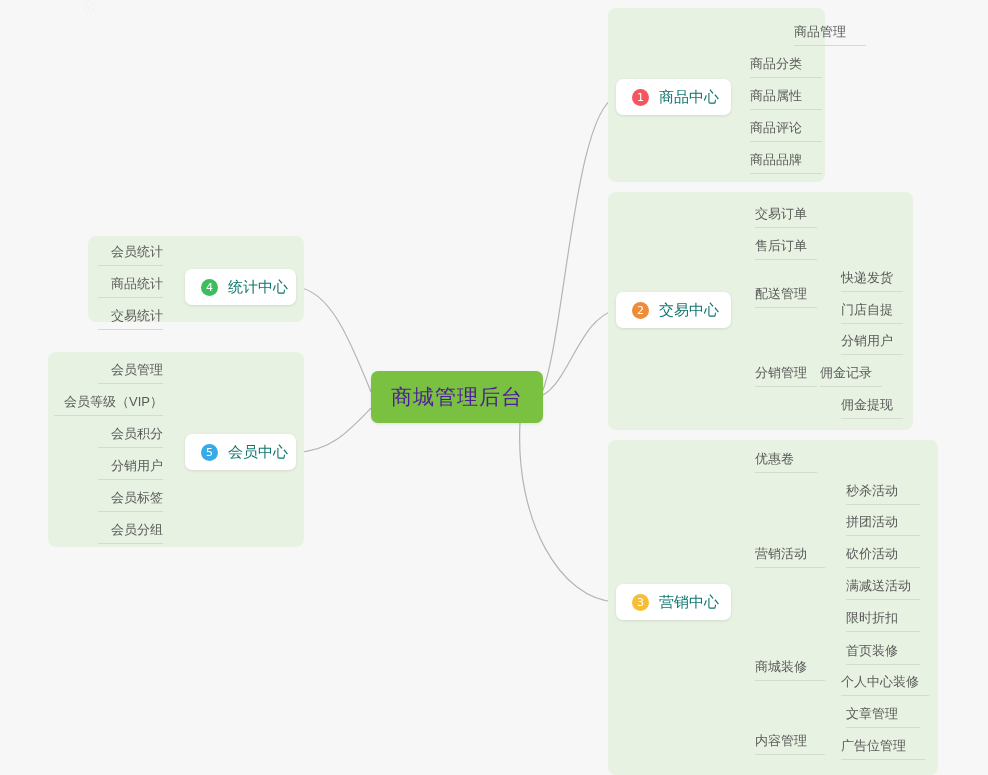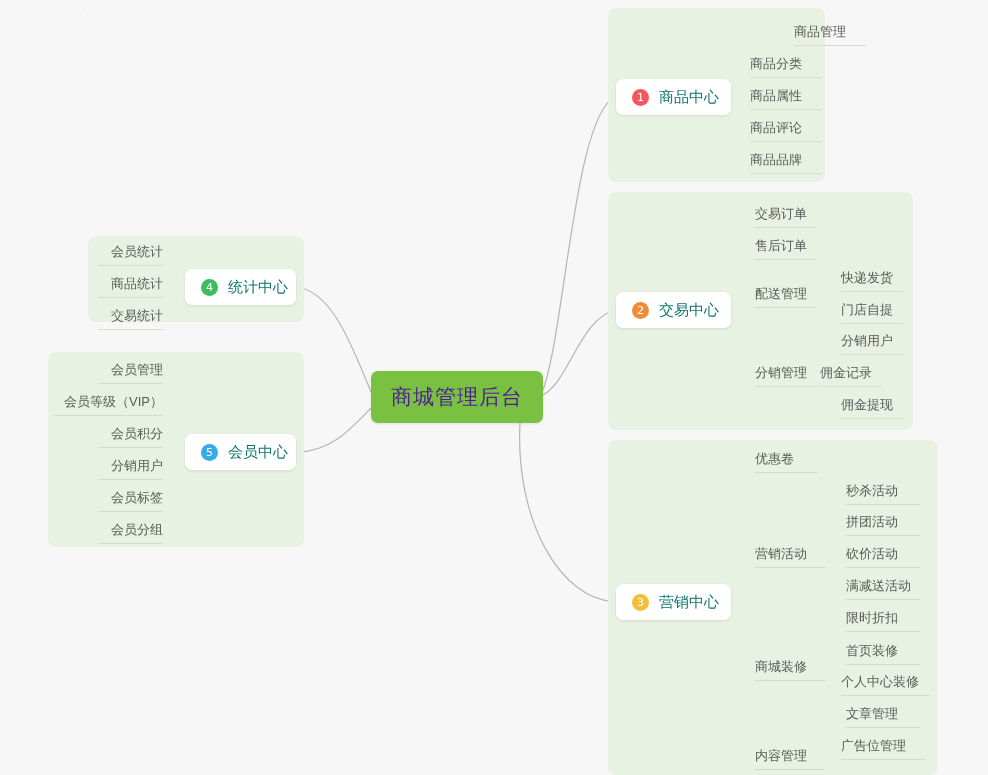--- a/index.html
+++ b/index.html
@@ -220,21 +220,21 @@
   <div class="item r" style="left:820px; top:365px; width:62px;">佣金记录</div>
   <div class="item r" style="left:841px; top:397px; width:62px;">佣金提现</div>
 
   <div class="branch-node" style="left:616px; top:584px; width:115px;">
     <span class="badge" style="background:#f6bd35">3</span>
     <span class="branch-label">营销中心</span>
   </div>
   <div class="item r" style="left:755px; top:451px; width:62px;">优惠卷</div>
   <div class="item r" style="left:755px; top:546px; width:70px;">营销活动</div>
   <div class="item r" style="left:755px; top:659px; width:70px;">商城装修</div>
-  <div class="item r" style="left:755px; top:748px; width:70px;">内容管理</div>
+  <div class="item r" style="left:755px; top:733px; width:70px;">内容管理</div>
 
   <div class="item r" style="left:846px; top:483px; width:74px;">秒杀活动</div>
   <div class="item r" style="left:846px; top:514px; width:74px;">拼团活动</div>
   <div class="item r" style="left:846px; top:546px; width:74px;">砍价活动</div>
   <div class="item r" style="left:846px; top:578px; width:74px;">满减送活动</div>
   <div class="item r" style="left:846px; top:610px; width:74px;">限时折扣</div>
 
   <div class="item r" style="left:846px; top:643px; width:74px;">首页装修</div>
   <div class="item r" style="left:841px; top:674px; width:88px;">个人中心装修</div>
 

